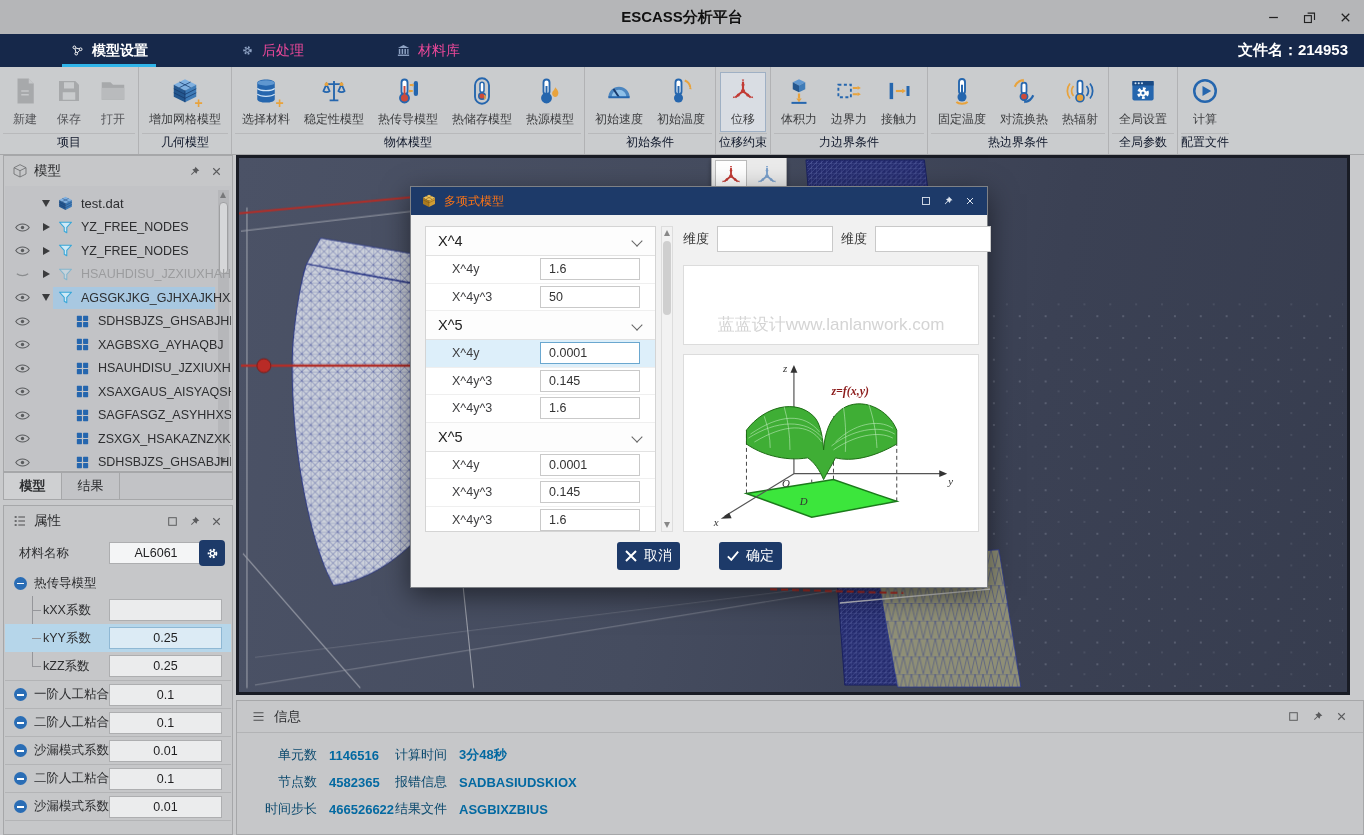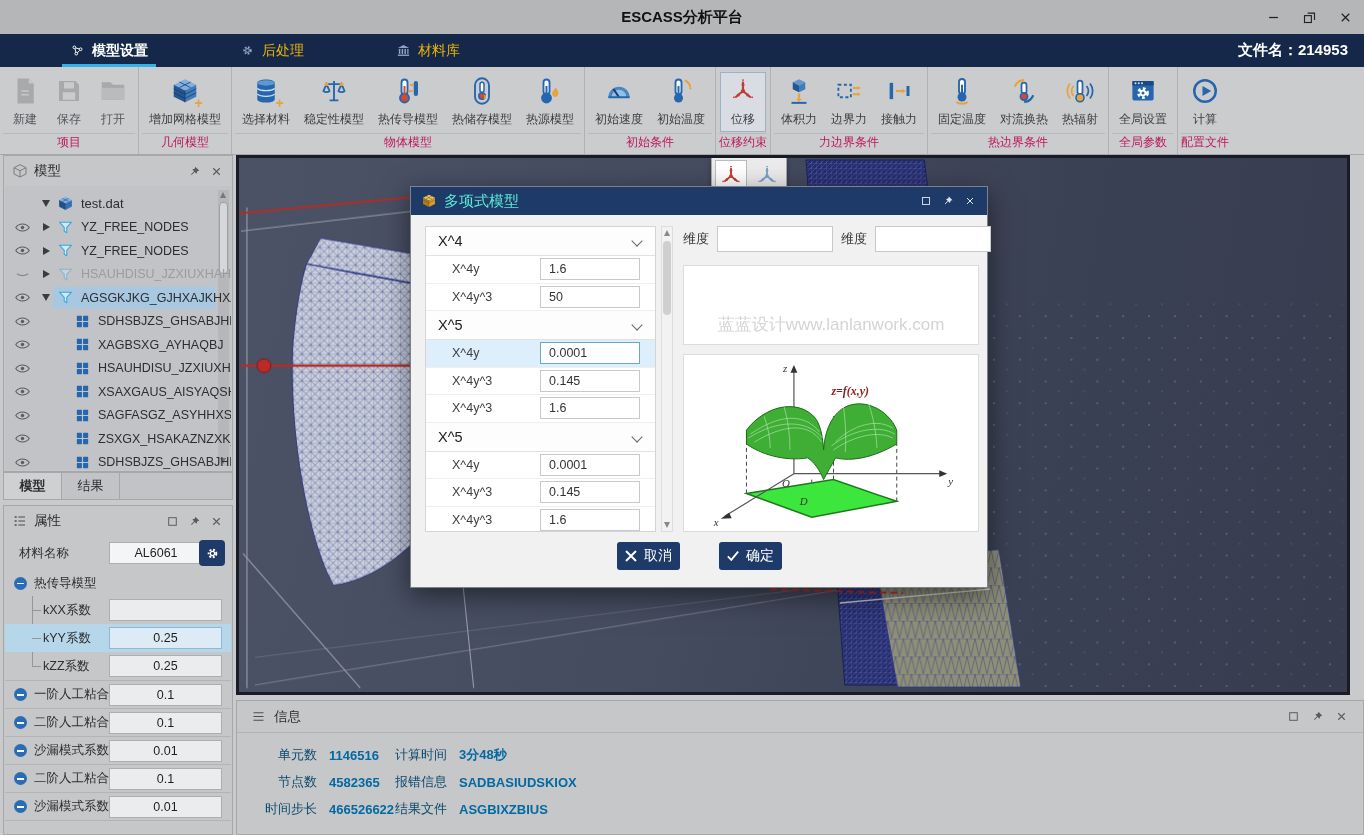--- a/index.html
+++ b/index.html
@@ -11,38 +11,38 @@
   .titlebar{position:absolute;left:0;top:0;width:1364px;height:34px;background:#b5b6b8;}
   .titlebar .wtitle{position:absolute;left:0;right:0;top:0;height:34px;line-height:34px;
        text-align:center;font-size:15px;font-weight:bold;color:#111;}
   .wctrls{position:absolute;right:8px;top:0;height:34px;display:flex;align-items:center;gap:14px;}
   .wctrl{width:22px;height:22px;display:flex;align-items:center;justify-content:center;color:#222;}
   .wctrl svg{width:15px;height:15px;}
 
   
   .menubar{position:absolute;left:0;top:34px;width:1364px;height:33px;background:#16284a;display:flex;align-items:stretch;}
   .mtab{position:relative;display:flex;align-items:center;gap:7px;padding:0 22px;margin-left:48px;
-        font-size:14px;color:#eab308;}
+        font-size:14px;color:#ec4899;}
   .mtab svg{width:15px;height:15px;}
   .mtab.active{color:#fff;font-weight:bold;}
   .mtab.active .underl{position:absolute;left:14px;right:14px;bottom:0;height:3px;background:#2fb4e9;}
   .filelbl{margin-left:auto;padding-right:16px;align-self:center;font-size:15px;color:#fff;font-weight:bold;}
 
   
   .ribbon{position:absolute;left:0;top:67px;width:1364px;height:88px;background:#caccce;
           border-bottom:1px solid #a6a7a9;display:flex;}
   .rgroup{display:flex;flex-direction:column;border-right:1px solid #b1b2b4;flex:0 0 auto;}
   .rbtns{flex:1;display:flex;align-items:flex-start;justify-content:center;padding:6px 3px 0;}
   .rbtn{display:flex;flex-direction:column;align-items:center;gap:5px;padding:3px 7px;cursor:default;}
   .rbtn .ric{width:30px;height:30px;position:relative;}
   .rbtn .ric svg{width:30px;height:30px;}
   .rlb{font-size:12px;color:#3c3d3f;white-space:nowrap;}
   .rbtn.disabled .rlb{color:#55565a;}
   .rbtn.pressed{background:#d9dde3;outline:1px solid #9fb0c4;}
-  .glabel{height:18px;line-height:17px;margin:0 3px 3px;text-align:center;font-size:12px;color:#be185d;
+  .glabel{height:18px;line-height:17px;margin:0 3px 3px;text-align:center;font-size:12px;color:#0f172a;
           border-top:1px solid #b8b9bb;}
   .plusbadge{position:absolute;right:-4px;bottom:-3px;width:11px;height:11px;color:#e8a33d;
         font-weight:bold;font-size:14px;line-height:11px;text-align:center;}
 
   
   .panel{position:absolute;background:#c6c7c9;border:1px solid #a6a7a9;}
   .phead{height:30px;display:flex;align-items:center;padding:0 8px;gap:6px;}
   .phead .ptitle{font-size:13.5px;color:#2c2d2f;}
   .phead .hico{width:16px;height:16px;}
   .phead .hspace{flex:1;}
@@ -100,21 +100,21 @@
          border-top:none;display:flex;align-items:center;justify-content:center;gap:6px;box-shadow:0 2px 5px rgba(0,0,0,.35);}
   .vdrop .vic{width:30px;height:30px;display:flex;align-items:center;justify-content:center;}
   .vdrop .vic.sel{background:#fff;outline:1px solid #bbb;}
   .vdrop svg{width:26px;height:26px;}
 
   
   .dialog{position:absolute;left:410px;top:186px;width:578px;height:402px;background:#f1f1f1;
           border:1px solid #7e8186;box-shadow:0 8px 26px rgba(0,0,0,.5);}
   .dhead{position:absolute;left:0;top:0;right:0;height:28px;background:#1d3a69;display:flex;align-items:center;
          padding:0 10px;gap:7px;}
-  .dhead .dtitle{color:#5eead4;font-size:15px;}
+  .dhead .dtitle{color:#f97316;font-size:12px;}
   .dhead .hico{width:16px;height:16px;}
   .dhead .hspace{flex:1;}
   .dhead .hbtn{width:15px;height:15px;color:#dfe6f0;display:flex;align-items:center;justify-content:center;}
   .dhead .hbtn svg{width:12px;height:12px;}
 
   .dlist{position:absolute;left:14px;top:39px;width:231px;height:306px;background:#fff;border:1px solid #d4d4d4;overflow:hidden;}
   .dsechead{position:relative;height:29px;display:flex;align-items:center;padding:0 12px;border-bottom:1px solid #e2e2e2;background:#fdfdfd;}
   .dsechead .dsectitle{font-size:14.5px;color:#222;}
   .chev{position:absolute;right:14px;top:10px;width:8px;height:8px;border-right:1.6px solid #666;
         border-bottom:1.6px solid #666;transform:rotate(45deg);}

